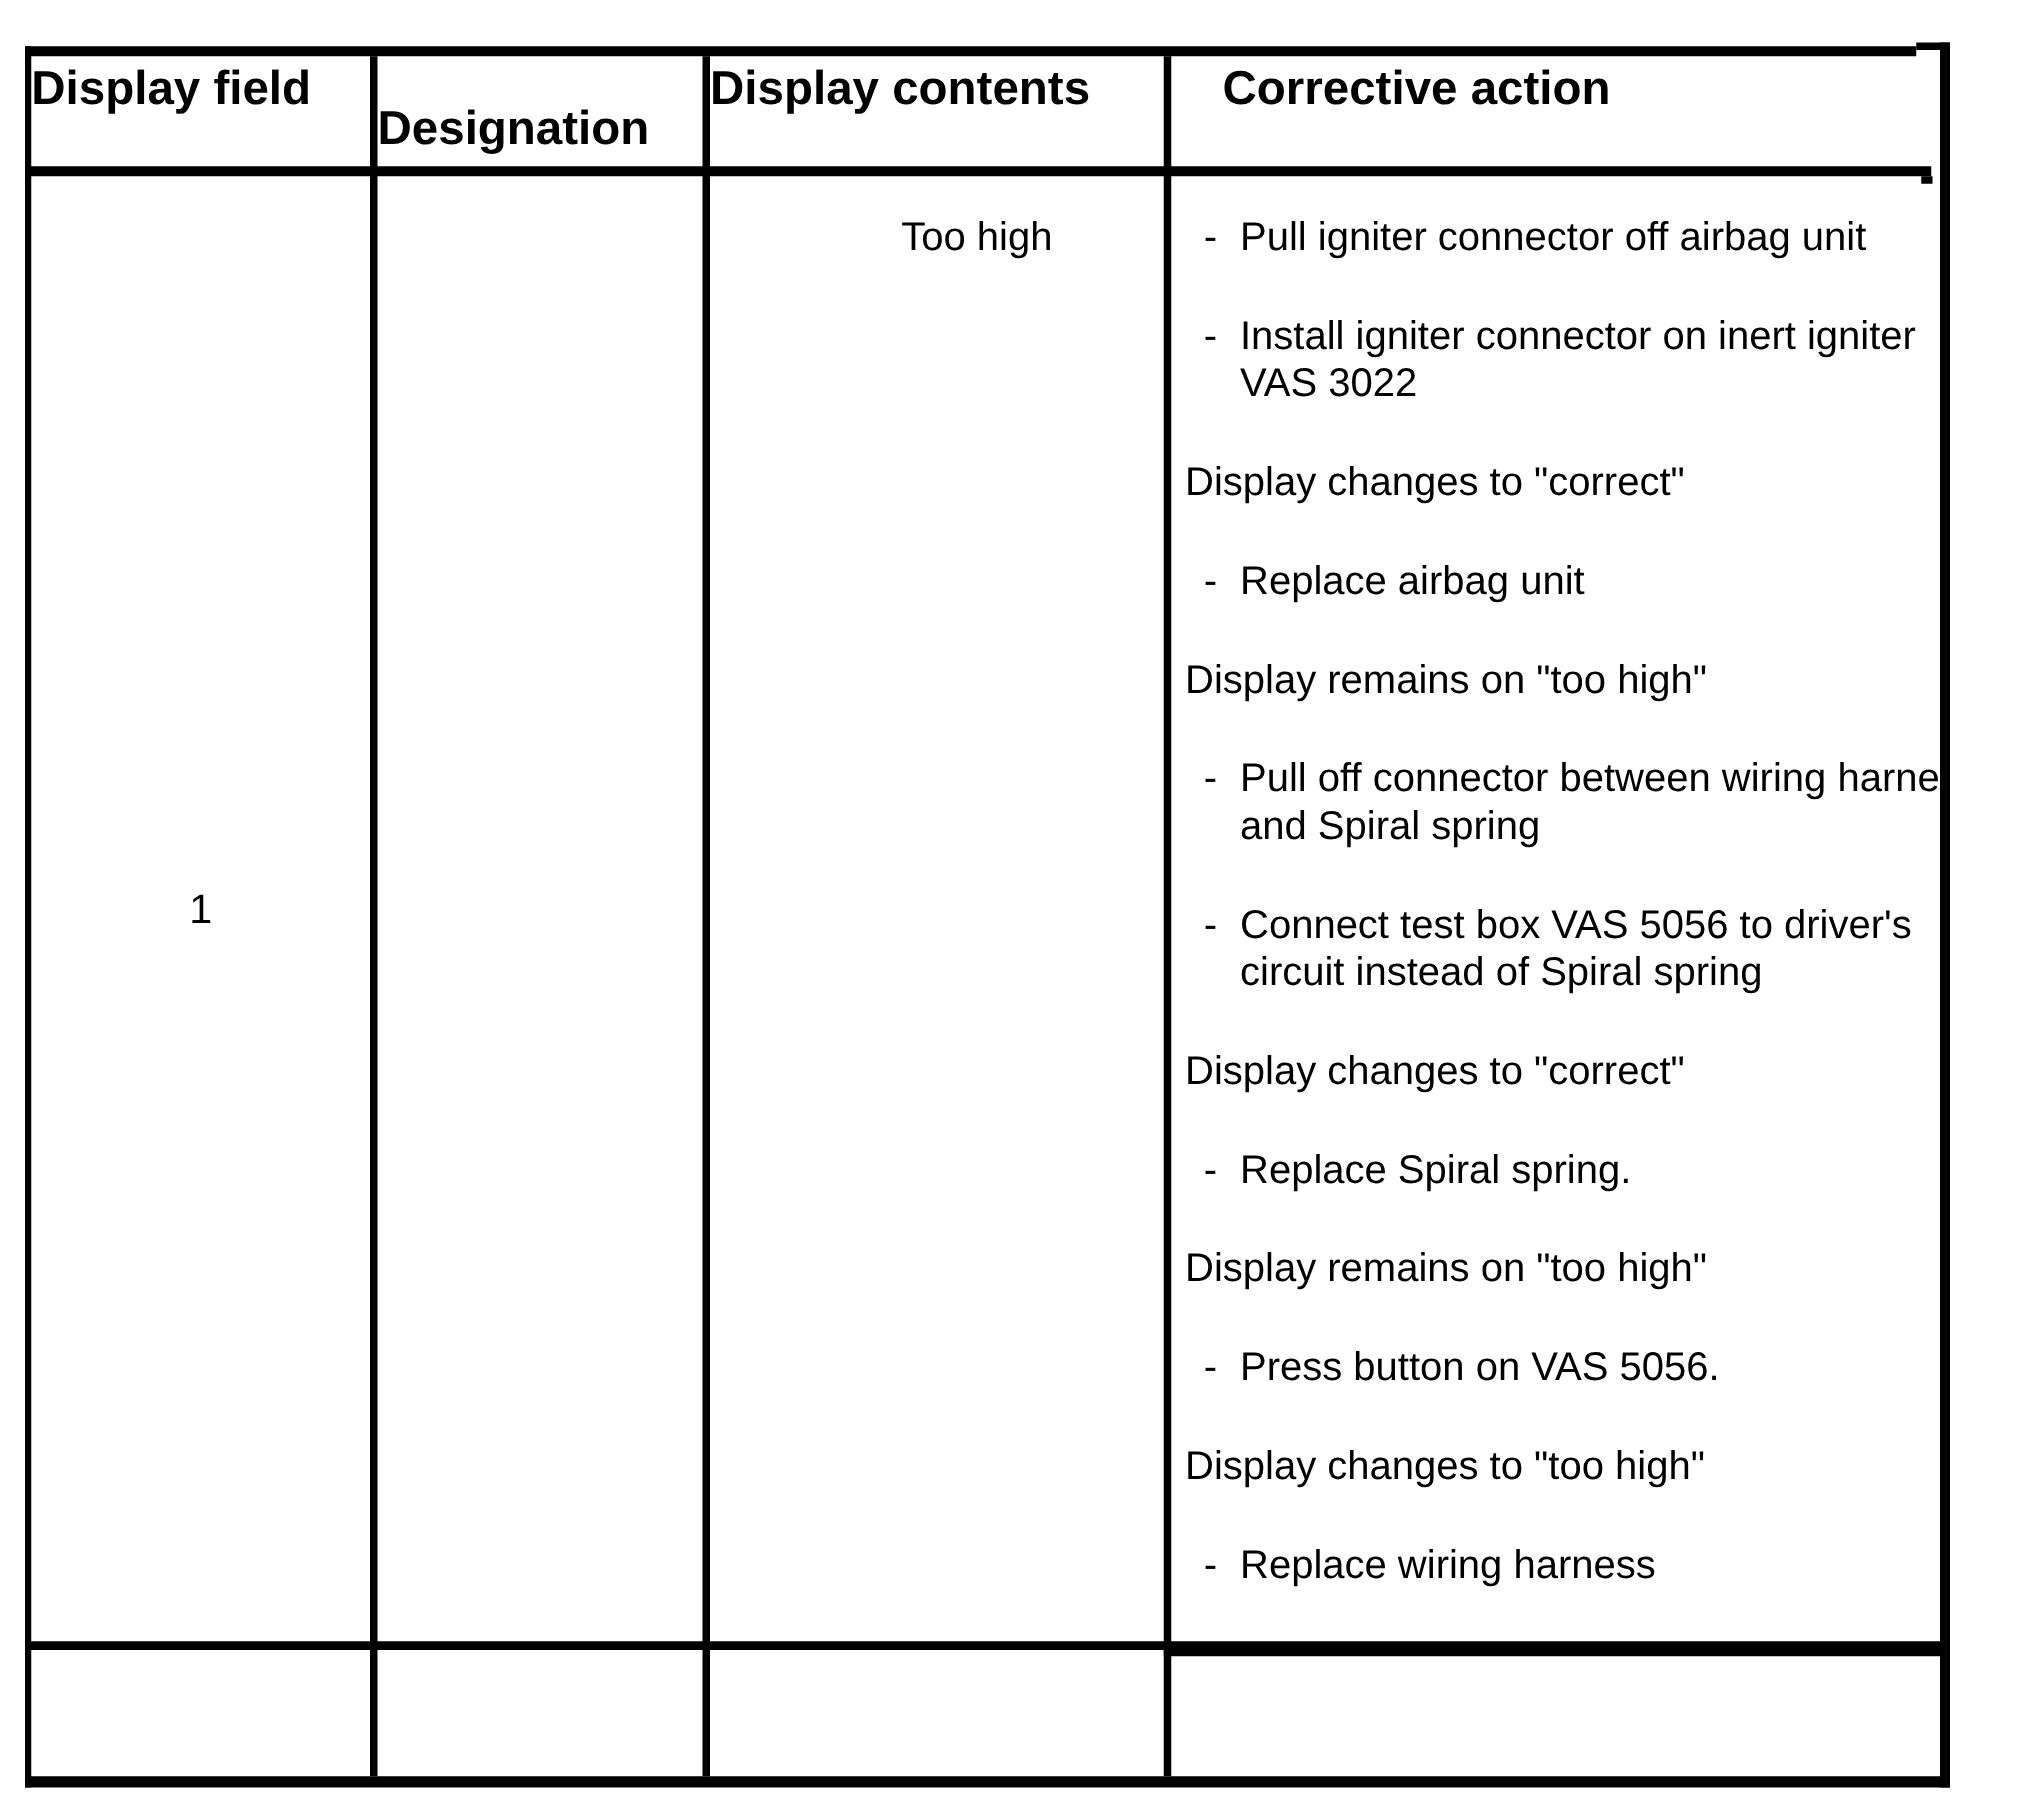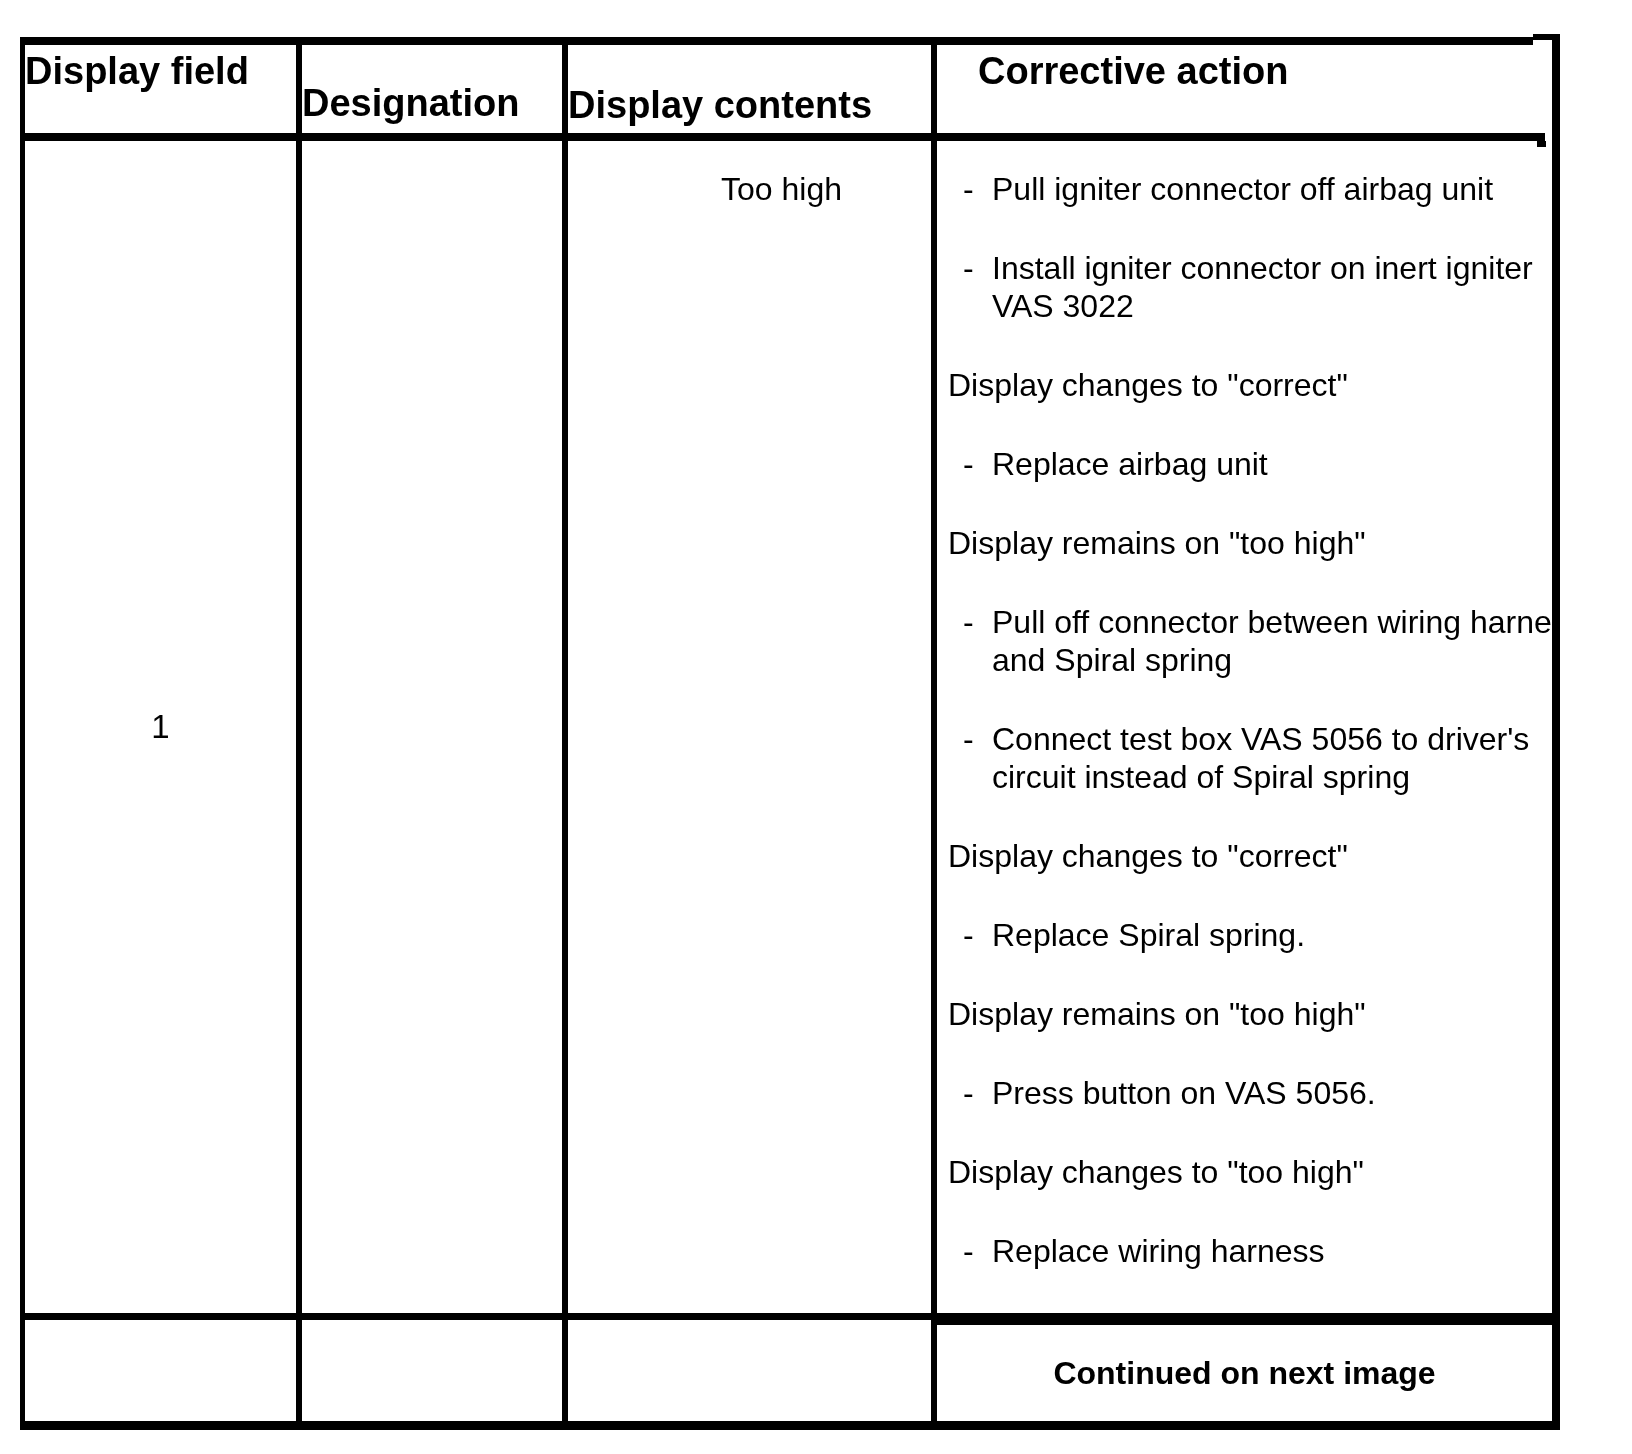--- a/index.html
+++ b/index.html
@@ -20,21 +20,21 @@
     text-align: left;
     font-weight: bold;
     font-size: 38px;
     line-height: 42px;
     letter-spacing: 0px;
     white-space: nowrap;
     overflow: hidden;
   }
   .hdr-1 { left: 25px;  width: 271px; }
   .hdr-2 { left: 302px; width: 260px; margin-top: 32px; }
-  .hdr-3 { left: 568px; width: 363px; margin-top: 34px; }
+  .hdr-3 { left: 568px; width: 363px; }
   .hdr-4 { left: 978px; width: 498px; }
 
   .cell-display-field {
     position: absolute;
     left: 25px; top: 141px;
     width: 271px; height: 1172px;
     display: flex; align-items: center; justify-content: center;
     font-size: 33px;
   }
   .cell-designation {
@@ -166,15 +166,14 @@
         <div class="line">Display changes to "too high"</div>
       </div>
       <div class="ca-item step">
         <span class="dash">-</span>
         <span class="lines">
           <div class="line">Replace wiring harness</div>
         </span>
       </div>
     </div>
 
-  <div class="cell-footer-note">Continued on next image</div>
 
 </div>
 
 </body></html>

